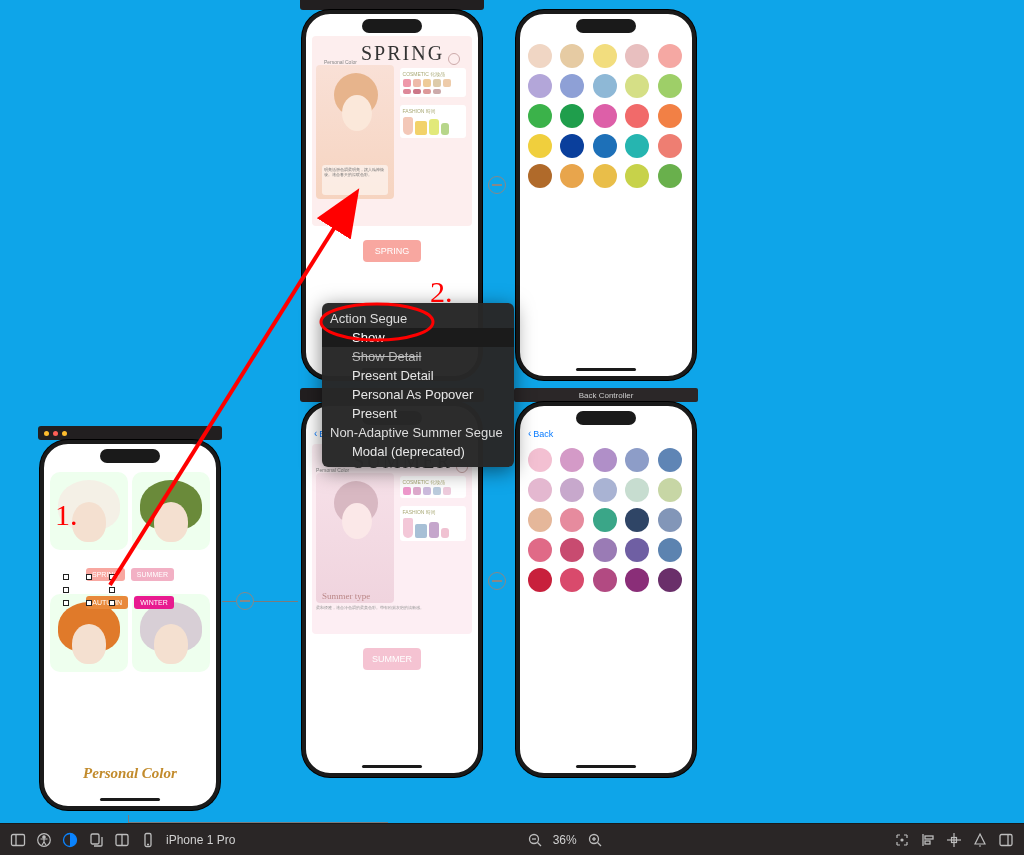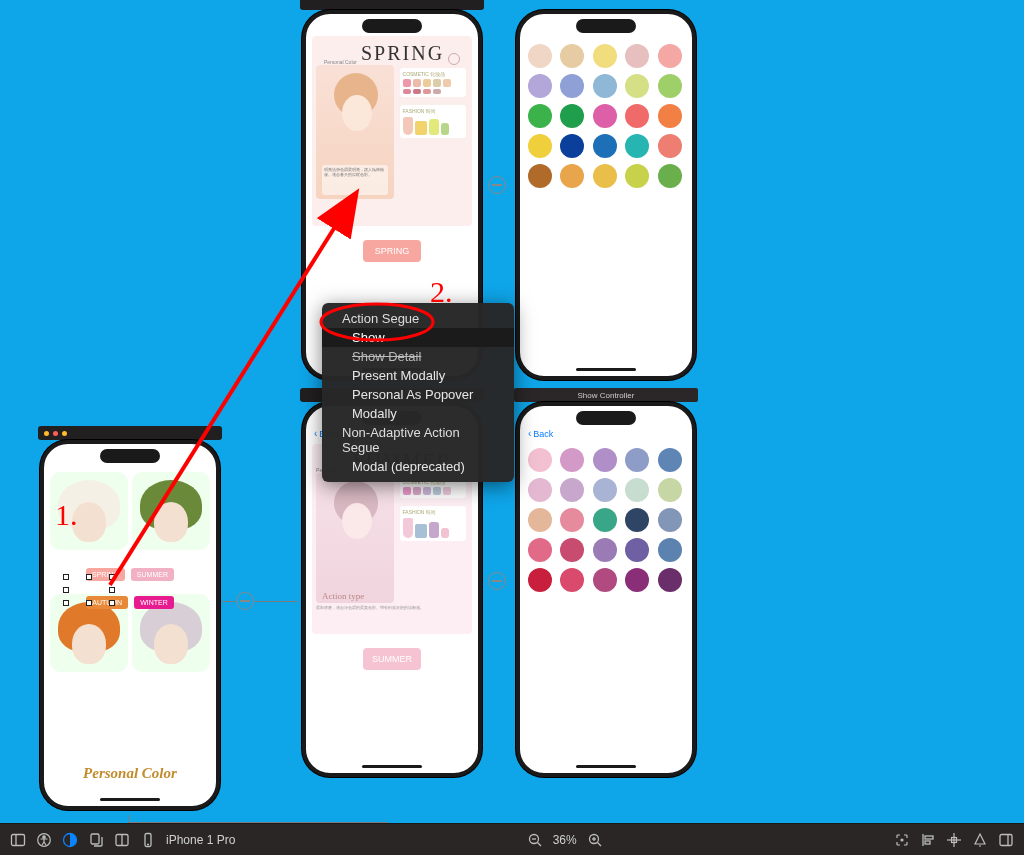--- a/index.html
+++ b/index.html
@@ -87,21 +87,21 @@
   .popover {
     position:absolute; left: 322px; top: 303px; width: 192px;
     background: rgba(40,40,40,0.98);
     border-radius: 6px;
     box-shadow: 0 4px 20px rgba(0,0,0,0.5);
     padding: 6px 0;
     color: #e6e6e6;
     font-size: 13px;
     z-index: 50;
   }
-  .popover .section { padding: 2px 20px; color:#ddd; font-size:13px; }
+  .popover .section { padding: 2px 8px; color:#ddd; font-size:13px; }
   .popover .item { padding: 2px 14px 2px 30px; cursor:default; font-size:13px; }
   .popover .item.sel { background:#1b1b1b; color:#fff; }
   .popover .item.strike { text-decoration: line-through; color:#bbb; }
 
   
   .toolbar {
     position:absolute; left:0; right:0; bottom:0; height:32px;
     background:#2a2626; border-top:1px solid #1a1a1a;
     display:flex; align-items:center; padding:0 10px; gap:10px;
     color:#d0d0d0; font-size:12px;
@@ -265,40 +265,40 @@
     <div class="sel-h" style="left:50%; bottom:-3px; transform:translateX(-50%);"></div>
     <div class="sel-h" style="right:-3px; bottom:-3px;"></div>
   </div>
 
   <div class="connector" style="left:236px; top:592px;"></div>
   <div class="wire" style="left:222px; top:601px; width:14px;"></div>
   <div class="wire" style="left:254px; top:601px; width:44px;"></div>
 
   <div class="scene-header" style="left:300px; top:388px; width:184px;"></div>
   <div class="vc-header" style="left:514px; top:388px; width:184px;">
-    <span>Show Controller</span>
+    <span>Back Controller</span>
   </div>
 
   <div id="phone-summer" class="phone">
     <div class="notch"></div>
     <div class="backlink">
         <span class="chev">‹</span>
         <span>Back</span>
       </div>
     <div class="detail-card" style="top:38px; background:#fdeef3;">
       <div style="display:flex; align-items:flex-end; gap:4px; justify-content:center;">
         <span class="detail-sub">Personal Color</span>
         <span class="detail-title">SUMMER</span>
         <span style="width:12px;height:12px;border:1px solid #caa;border-radius:50%;"></span>
       </div>
       <div style="display:flex; gap:4px;">
         <div style="flex:1.1; height:130px; background:linear-gradient(180deg,#f6e0e8,#f0d4de); border-radius:4px; position:relative;">
           <div style="position:absolute; left:18px; top:8px; width:44px; height:44px; background:#d8b8c2; border-radius:50%;"></div>
           <div style="position:absolute; left:26px; top:30px; width:30px; height:36px; background:#fbe8e8; border-radius:50%;"></div>
-          <div style="position:absolute; left:6px; bottom:2px; right:6px; font-family:cursive; font-size:9px; color:#b88;">Action type</div>
+          <div style="position:absolute; left:6px; bottom:2px; right:6px; font-family:cursive; font-size:9px; color:#b88;">Summer type</div>
         </div>
         <div style="flex:1; display:flex; flex-direction:column; gap:2px;">
           <div class="subcard">
             <div>COSMETIC 化妝品</div>
             <div style="display:flex;gap:2px;margin-top:2px;">
                 <span style="width:8px;height:8px;background:#e9c;border-radius:2px;"></span>
                 <span style="width:8px;height:8px;background:#dac;border-radius:2px;"></span>
                 <span style="width:8px;height:8px;background:#cbd;border-radius:2px;"></span>
                 <span style="width:8px;height:8px;background:#bcd;border-radius:2px;"></span>
                 <span style="width:8px;height:8px;background:#ecd;border-radius:2px;"></span>
@@ -359,24 +359,24 @@
     <div class="homebar"></div>
   </div>
 
   <div class="wire" style="left:128px; top:815px; width:1px; height:8px;"></div>
   <div class="wire" style="left:128px; top:822px; width:260px;"></div>
 
   <div class="popover">
     <div class="section">Action Segue</div>
     <div class="item sel">Show</div>
     <div class="item strike">Show Detail</div>
-    <div class="item">Present Modally</div>
+    <div class="item">Present Detail</div>
     <div class="item">Personal As Popover</div>
-    <div class="item">Modally</div>
-    <div class="section">Non-Adaptive Action Segue</div>
+    <div class="item">Present</div>
+    <div class="section">Non-Adaptive Summer Segue</div>
     <div class="item">Modal (deprecated)</div>
   </div>
 
 </div>
 
 <svg id="annot" viewBox="0 0 1024 855">
   <defs>
     <marker id="arrowhead" markerWidth="12" markerHeight="12" refX="2" refY="5" orient="auto">
       <path d="M0,0 L12,5 L0,10 Z" fill="#ff0000"></path>
     </marker>

